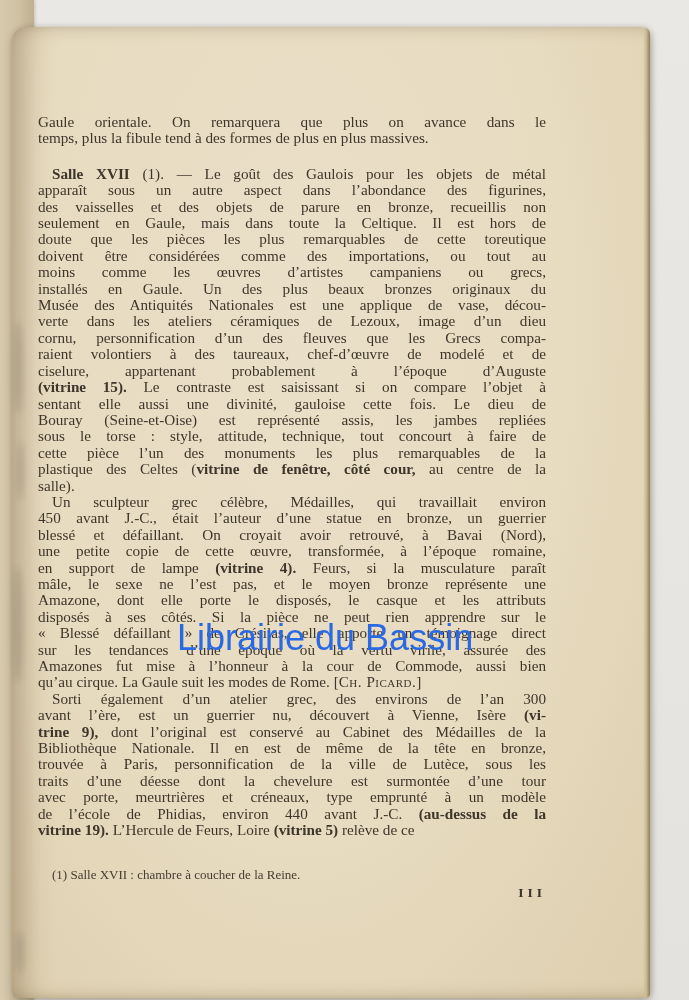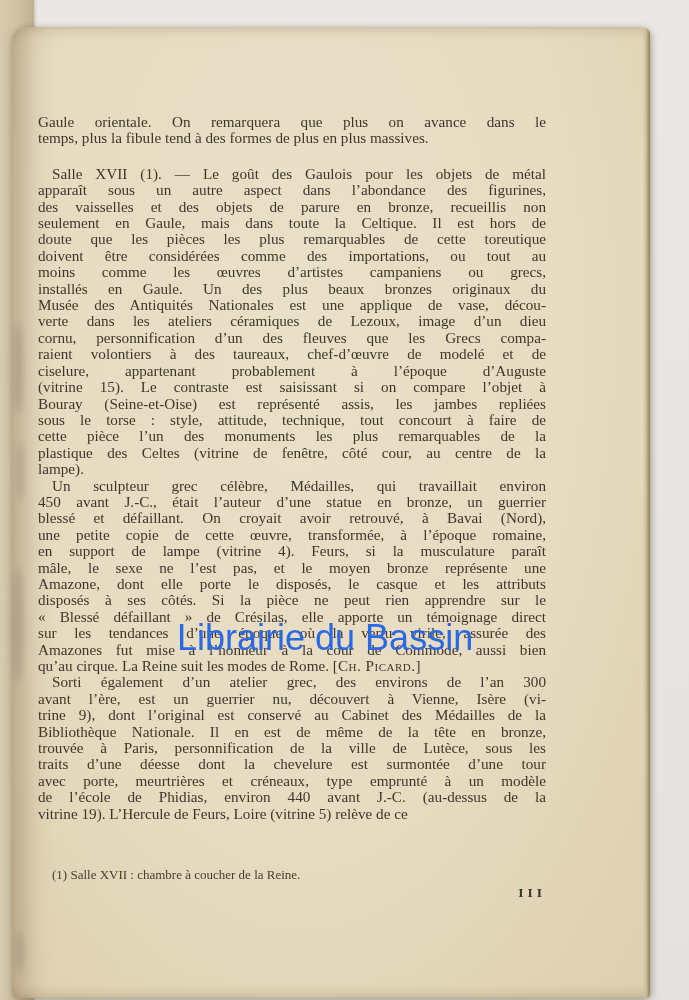--- a/index.html
+++ b/index.html
@@ -45,21 +45,21 @@
 
   .text-block{
     position:absolute;left:26px;top:87px;width:508px;
     font-size:15.2px;line-height:16.4px;color:#3e362b;
   }
   .para{margin:0;}
   .para.gap{margin-top:19px;}
   .para.indent .line:first-child{text-indent:14px;}
   .line{text-align:justify;text-align-last:justify;}
   .line.pl{text-align-last:left;}
-  .seg.b{font-weight:normal;}
+  .seg.b{font-weight:bold;}
   .seg.sc{font-variant:small-caps;letter-spacing:.5px;}
 
   .footnote{
     position:absolute;left:40px;top:840px;width:480px;
     font-size:13px;line-height:15px;color:#453c31;
   }
   .page-number{
     position:absolute;left:26px;top:858px;width:508px;text-align:right;
     font-size:13.5px;font-weight:bold;letter-spacing:4px;color:#3b332a;
   }
@@ -93,39 +93,40 @@
           <div class="line"><span class="seg">doute que les pièces les plus remarquables de cette toreutique</span></div>
           <div class="line"><span class="seg">doivent être considérées comme des importations, ou tout au</span></div>
           <div class="line"><span class="seg">moins comme les œuvres d’artistes campaniens ou grecs,</span></div>
           <div class="line"><span class="seg">installés en Gaule. Un des plus beaux bronzes originaux du</span></div>
           <div class="line"><span class="seg">Musée des Antiquités Nationales est une applique de vase, décou-</span></div>
           <div class="line"><span class="seg">verte dans les ateliers céramiques de Lezoux, image d’un dieu</span></div>
           <div class="line"><span class="seg">cornu, personnification d’un des fleuves que les Grecs compa-</span></div>
           <div class="line"><span class="seg">raient volontiers à des taureaux, chef-d’œuvre de modelé et de</span></div>
           <div class="line"><span class="seg">ciselure, appartenant probablement à l’époque d’Auguste</span></div>
           <div class="line"><span class="seg b">(vitrine 15).</span><span class="seg"> Le contraste est saisissant si on compare l’objet à</span></div>
+          <div class="line"><span class="seg">sentant elle aussi une divinité, gauloise cette fois. Le dieu de</span></div>
           <div class="line"><span class="seg">Bouray (Seine-et-Oise) est représenté assis, les jambes repliées</span></div>
           <div class="line"><span class="seg">sous le torse : style, attitude, technique, tout concourt à faire de</span></div>
           <div class="line"><span class="seg">cette pièce l’un des monuments les plus remarquables de la</span></div>
           <div class="line"><span class="seg">plastique des Celtes (</span><span class="seg b">vitrine de fenêtre, côté cour,</span><span class="seg"> au centre de la</span></div>
-          <div class="line pl"><span class="seg">lampe).</span></div>
+          <div class="line pl"><span class="seg">salle).</span></div>
         </div>
         <div class="para indent">
           <div class="line"><span class="seg">Un sculpteur grec célèbre, Médailles, qui travaillait environ</span></div>
           <div class="line"><span class="seg">450 avant J.-C., était l’auteur d’une statue en bronze, un guerrier</span></div>
           <div class="line"><span class="seg">blessé et défaillant. On croyait avoir retrouvé, à Bavai (Nord),</span></div>
           <div class="line"><span class="seg">une petite copie de cette œuvre, transformée, à l’époque romaine,</span></div>
           <div class="line"><span class="seg">en support de lampe </span><span class="seg b">(vitrine 4).</span><span class="seg"> Feurs, si la musculature paraît</span></div>
           <div class="line"><span class="seg">mâle, le sexe ne l’est pas, et le moyen bronze représente une</span></div>
           <div class="line"><span class="seg">Amazone, dont elle porte le disposés, le casque et les attributs</span></div>
           <div class="line"><span class="seg">disposés à ses côtés. Si la pièce ne peut rien apprendre sur le</span></div>
           <div class="line"><span class="seg">« Blessé défaillant » de Crésilas, elle apporte un témoignage direct</span></div>
           <div class="line"><span class="seg">sur les tendances d’une époque où la vertu virile, assurée des</span></div>
           <div class="line"><span class="seg">Amazones fut mise à l’honneur à la cour de Commode, aussi bien</span></div>
-          <div class="line pl"><span class="seg">qu’au cirque. La Reine suit les modes de Rome. [</span><span class="seg sc">Ch. Picard.</span><span class="seg">]</span></div>
+          <div class="line pl"><span class="seg">qu’au cirque. La Gaule suit les modes de Rome. [</span><span class="seg sc">Ch. Picard.</span><span class="seg">]</span></div>
         </div>
         <div class="para indent">
           <div class="line"><span class="seg">Sorti également d’un atelier grec, des environs de l’an 300</span></div>
           <div class="line"><span class="seg">avant l’ère, est un guerrier nu, découvert à Vienne, Isère </span><span class="seg b">(vi-</span></div>
           <div class="line"><span class="seg b">trine 9),</span><span class="seg"> dont l’original est conservé au Cabinet des Médailles de la</span></div>
           <div class="line"><span class="seg">Bibliothèque Nationale. Il en est de même de la tête en bronze,</span></div>
           <div class="line"><span class="seg">trouvée à Paris, personnification de la ville de Lutèce, sous les</span></div>
           <div class="line"><span class="seg">traits d’une déesse dont la chevelure est surmontée d’une tour</span></div>
           <div class="line"><span class="seg">avec porte, meurtrières et créneaux, type emprunté à un modèle</span></div>
           <div class="line"><span class="seg">de l’école de Phidias, environ 440 avant J.-C. </span><span class="seg b">(au-dessus de la</span></div>

